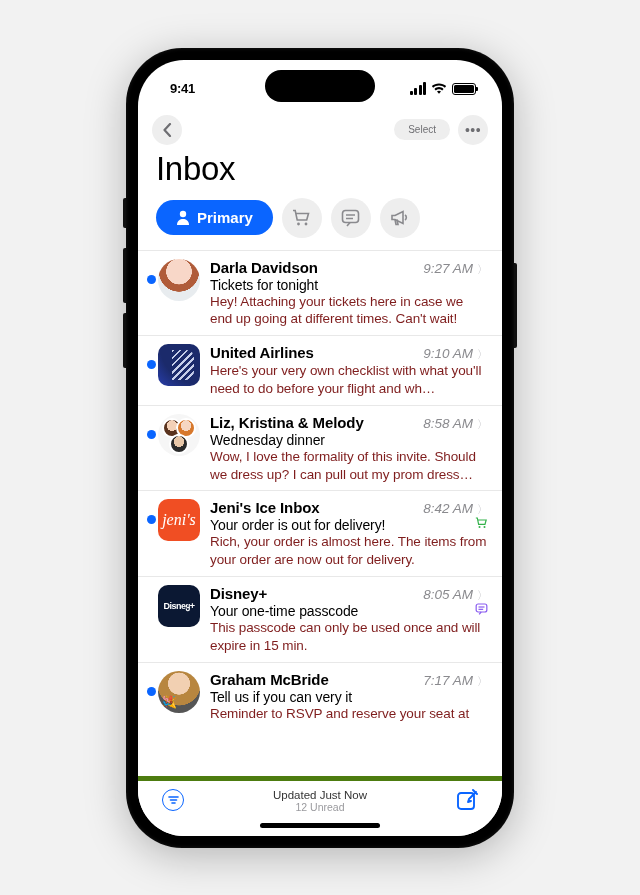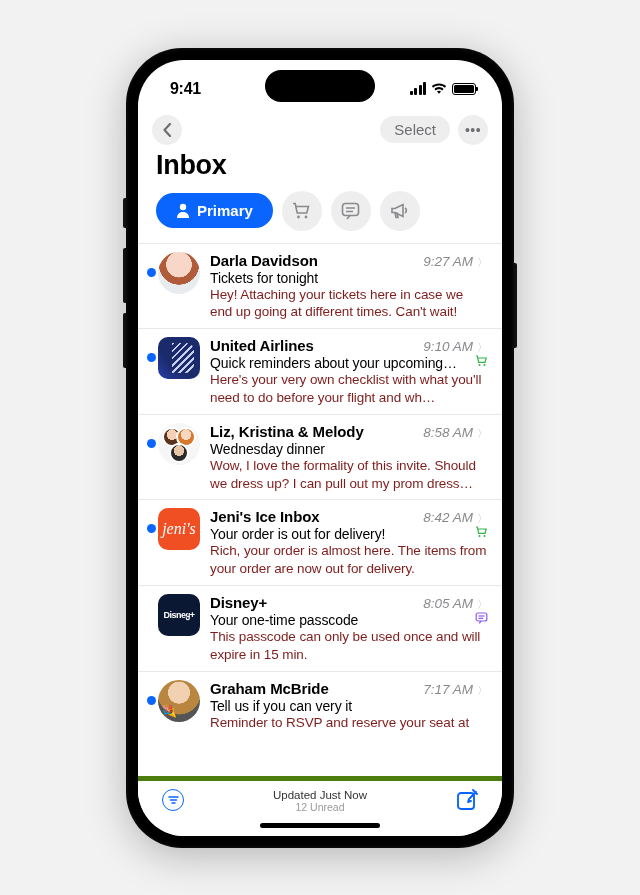--- a/index.html
+++ b/index.html
@@ -46,21 +46,21 @@
     border-radius: 20px;
     z-index: 10;
   }
   .status-bar {
     height: 48px;
     display: flex;
     align-items: center;
     justify-content: space-between;
     padding: 10px 26px 0 32px;
     font-weight: 600;
-    font-size: 16px;
+    font-size: 13px;
   }
   .status-left { letter-spacing: -0.3px; }
   .status-right { display:flex; align-items:center; gap:5px; }
   .signal-bars { display:flex; align-items:flex-end; gap:1.5px; }
   .signal-bars span { width:3px; background:#000; border-radius:1px; }
   .signal-bars span:nth-child(1){height:4px;} .signal-bars span:nth-child(2){height:7px;}
   .signal-bars span:nth-child(3){height:10px;} .signal-bars span:nth-child(4){height:13px;}
   .wifi { width:16px; height:12px; }
   .battery { width:24px; height:12px; border:1.3px solid #000; border-radius:3px; position:relative; padding:1px; }
   .battery::after { content:""; position:absolute; right:-3px; top:3px; width:2px; height:4px; background:#000; border-radius:0 1px 1px 0; }
@@ -71,31 +71,31 @@
     align-items: center;
     padding: 4px 14px 0;
     height: 40px;
   }
   .back-btn {
     width: 30px; height: 30px; border-radius: 15px; background:#eee;
     display:flex; align-items:center; justify-content:center;
   }
   .spacer { flex:1; }
   .select-btn {
-    background:#eee; color:#6e6e72; font-size:15px; padding:5px 14px;
+    background:#eee; color:#6e6e72; font-size:10px; padding:5px 14px;
     border-radius:15px; margin-right:8px;
   }
   .more-btn {
     width:30px; height:30px; border-radius:15px; background:#eee;
     display:flex; align-items:center; justify-content:center; color:#6e6e72;
     font-size:14px; letter-spacing:0.5px;
   }
   .title {
-    font-size: 27px;
-    font-weight: 700;
+    font-size: 33px;
+    font-weight: 400;
     padding: 2px 18px 10px;
     letter-spacing: -0.3px;
   }
   .tabs {
     display:flex; gap:9px; padding:0 18px 12px;align-items:center;
   }
   .tab-primary {
     background:#0a65ff; color:#fff; font-size:15px; font-weight:600;
     padding:9px 20px; border-radius:20px; display:flex; align-items:center; gap:7px;
   }
@@ -260,28 +260,20 @@
           <div class="dot-col">
             <div class="unread-dot"></div>
           </div>
           <div class="avatar squircle av-united"></div>
           <div class="content">
             <div class="line1">
               <div class="sender">United Airlines</div>
               <div class="time">9:10 AM</div>
               <div class="chev">〉</div>
             </div>
-            <div class="line2">
-              <div class="subject">Quick reminders about your upcoming…</div>
-              <span class="cat-icon"><svg width="13" height="12" viewBox="0 0 19 18" fill="none" stroke="#33b24a" stroke-width="1.8">
-                  <path d="M1 1.5 h2.2 l2 9.5 h9.5 l1.8 -6.5 H4"></path>
-                  <circle cx="6.5" cy="15" r="1.5" fill="#33b24a" stroke="none"></circle>
-                  <circle cx="14" cy="15" r="1.5" fill="#33b24a" stroke="none"></circle>
-                </svg></span>
-            </div>
             <div class="preview">Here's your very own checklist with what you'll need to do before your flight and wh…</div>
           </div>
         </div>
         <div class="row">
           <div class="dot-col">
             <div class="unread-dot"></div>
           </div>
           <div class="avatar  av-group">
             <div class="m m1"></div>
             <div class="m m2"></div>

